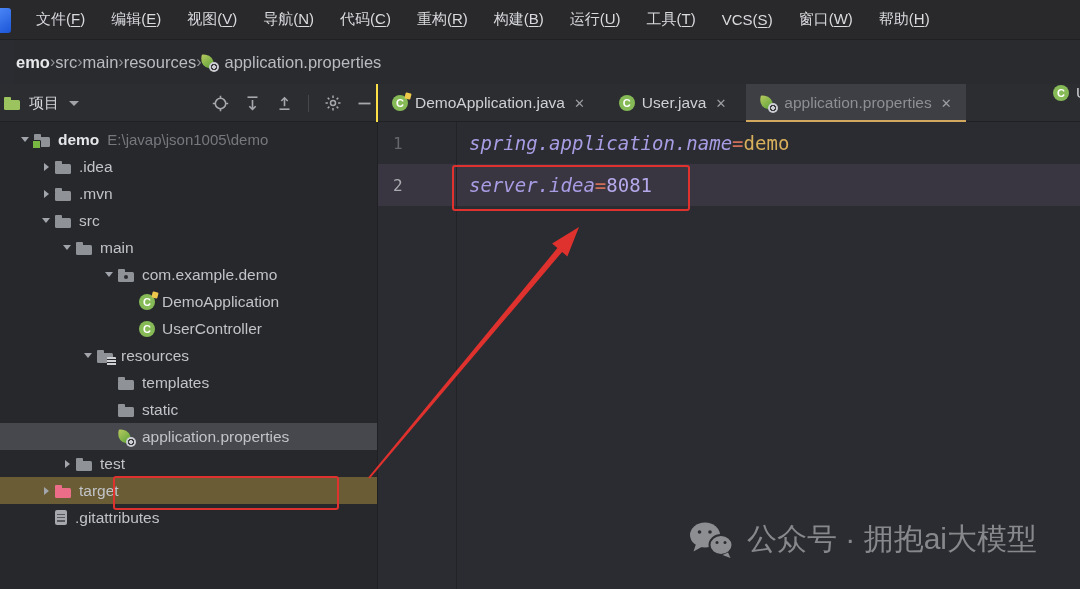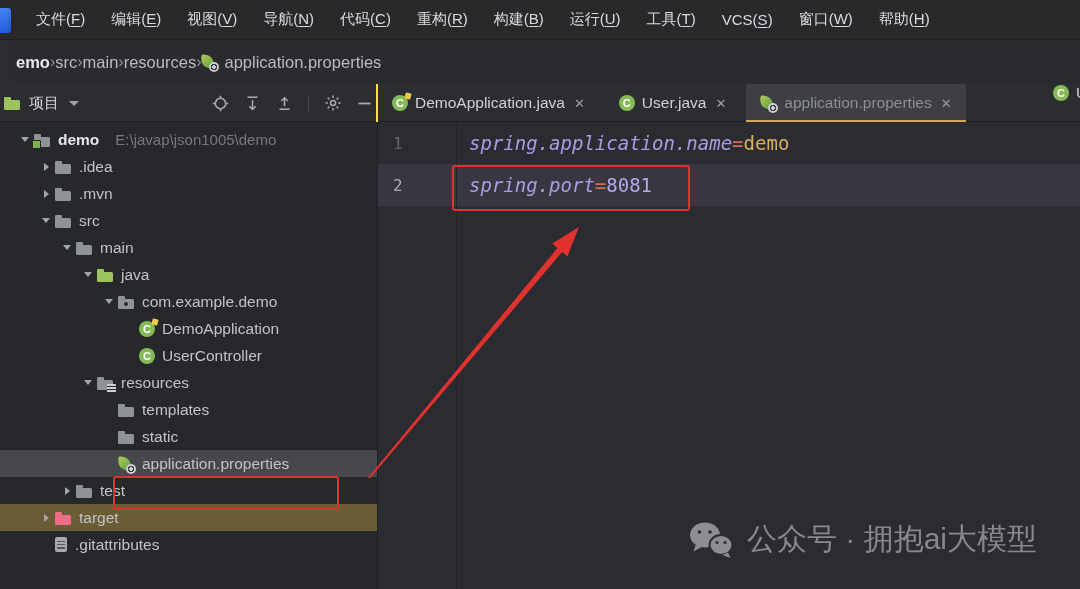--- a/index.html
+++ b/index.html
@@ -46,21 +46,21 @@
 
   
   .body{position:absolute;top:122px;left:0;right:0;bottom:0;padding-left:44px;}
   .tree{position:absolute;left:0;top:0;width:378px;height:100%;background:#27282c;
         padding-top:4px;box-sizing:border-box;border-right:1px solid #1f2024;overflow:hidden;}
   .trow{height:27px;display:flex;align-items:center;font-size:15.5px;color:#c1c3c8;
         white-space:nowrap;box-sizing:border-box;cursor:default;}
   .trow.selected{background:#47484d;}
   .trow.olive{background:#6a5d35;}
   .trow .lbl.bold{font-weight:bold;color:#e5e6e8;}
-  .trow .suffix{color:#76787d;margin-left:16px;font-size:15px;}
+  .trow .suffix{color:#76787d;margin-left:8px;font-size:15px;}
   .trow .fi{margin-right:7px;}
   .chev{width:18px;flex:none;display:flex;justify-content:center;align-items:center;}
   .chev i{display:block;width:0;height:0;}
   .chev.down i{border-left:4.5px solid transparent;border-right:4.5px solid transparent;border-top:5.5px solid #a2a5ab;}
   .chev.right i{border-top:4.5px solid transparent;border-bottom:4.5px solid transparent;border-left:5.5px solid #a2a5ab;}
 
   .editor{position:absolute;left:378px;top:0;right:0;height:100%;background:#2b2c31;}
   .gutter-sep{position:absolute;left:78px;top:0;bottom:0;width:1px;background:#222327;}
   .eline{height:42px;display:flex;align-items:center;font-family:"DejaVu Sans Mono",monospace;}
   .eline.current{background:#3a3641;}
@@ -244,27 +244,20 @@
           <span class="fi fold"></span>
           <span class="lbl">src</span>
         </div>
         <div class="trow" style="padding-left: 58px;">
           <span class="chev down">
             <i></i>
           </span>
           <span class="fi fold"></span>
           <span class="lbl">main</span>
         </div>
-        <div class="trow" style="padding-left: 79px;">
-          <span class="chev down">
-            <i></i>
-          </span>
-          <span class="fi fold green"></span>
-          <span class="lbl">java</span>
-        </div>
         <div class="trow" style="padding-left: 100px;">
           <span class="chev down">
             <i></i>
           </span>
           <span class="fi fold pkg">
             <i></i>
           </span>
           <span class="lbl">com.example.demo</span>
         </div>
         <div class="trow" style="padding-left: 121px;">
@@ -338,21 +331,21 @@
         </div>
       </div>
     <div class="editor">
       <div class="gutter-sep"></div>
     <div class="eline">
           <span class="enum">1</span>
           <span class="ecode"><span class="tk-key" style="color: rgb(168, 157, 228);">spring.application.name</span><span class="tk" style="color: rgb(207, 111, 90);">=</span><span class="tk" style="color: rgb(216, 176, 92);">demo</span></span>
         </div>
         <div class="eline current">
           <span class="enum">2</span>
-          <span class="ecode"><span class="tk-key" style="color: rgb(168, 157, 228);">spring.port</span><span class="tk" style="color: rgb(207, 111, 90);">=</span><span class="tk" style="color: rgb(181, 169, 234);">8081</span></span>
+          <span class="ecode"><span class="tk-key" style="color: rgb(168, 157, 228);">server.idea</span><span class="tk" style="color: rgb(207, 111, 90);">=</span><span class="tk" style="color: rgb(181, 169, 234);">8081</span></span>
         </div>
       </div>
   </div>
 
   <div class="watermark">
     <svg width="46" height="38" viewBox="0 0 46 38">
       <ellipse cx="17" cy="14" rx="15" ry="12.5" fill="#8d8e92"></ellipse>
       <path d="M8 23 L5.5 30.5 L14.5 25.5 Z" fill="#8d8e92"></path>
       <circle cx="11.5" cy="11" r="1.8" fill="#2b2c31"></circle>
       <circle cx="22" cy="11" r="1.8" fill="#2b2c31"></circle>

